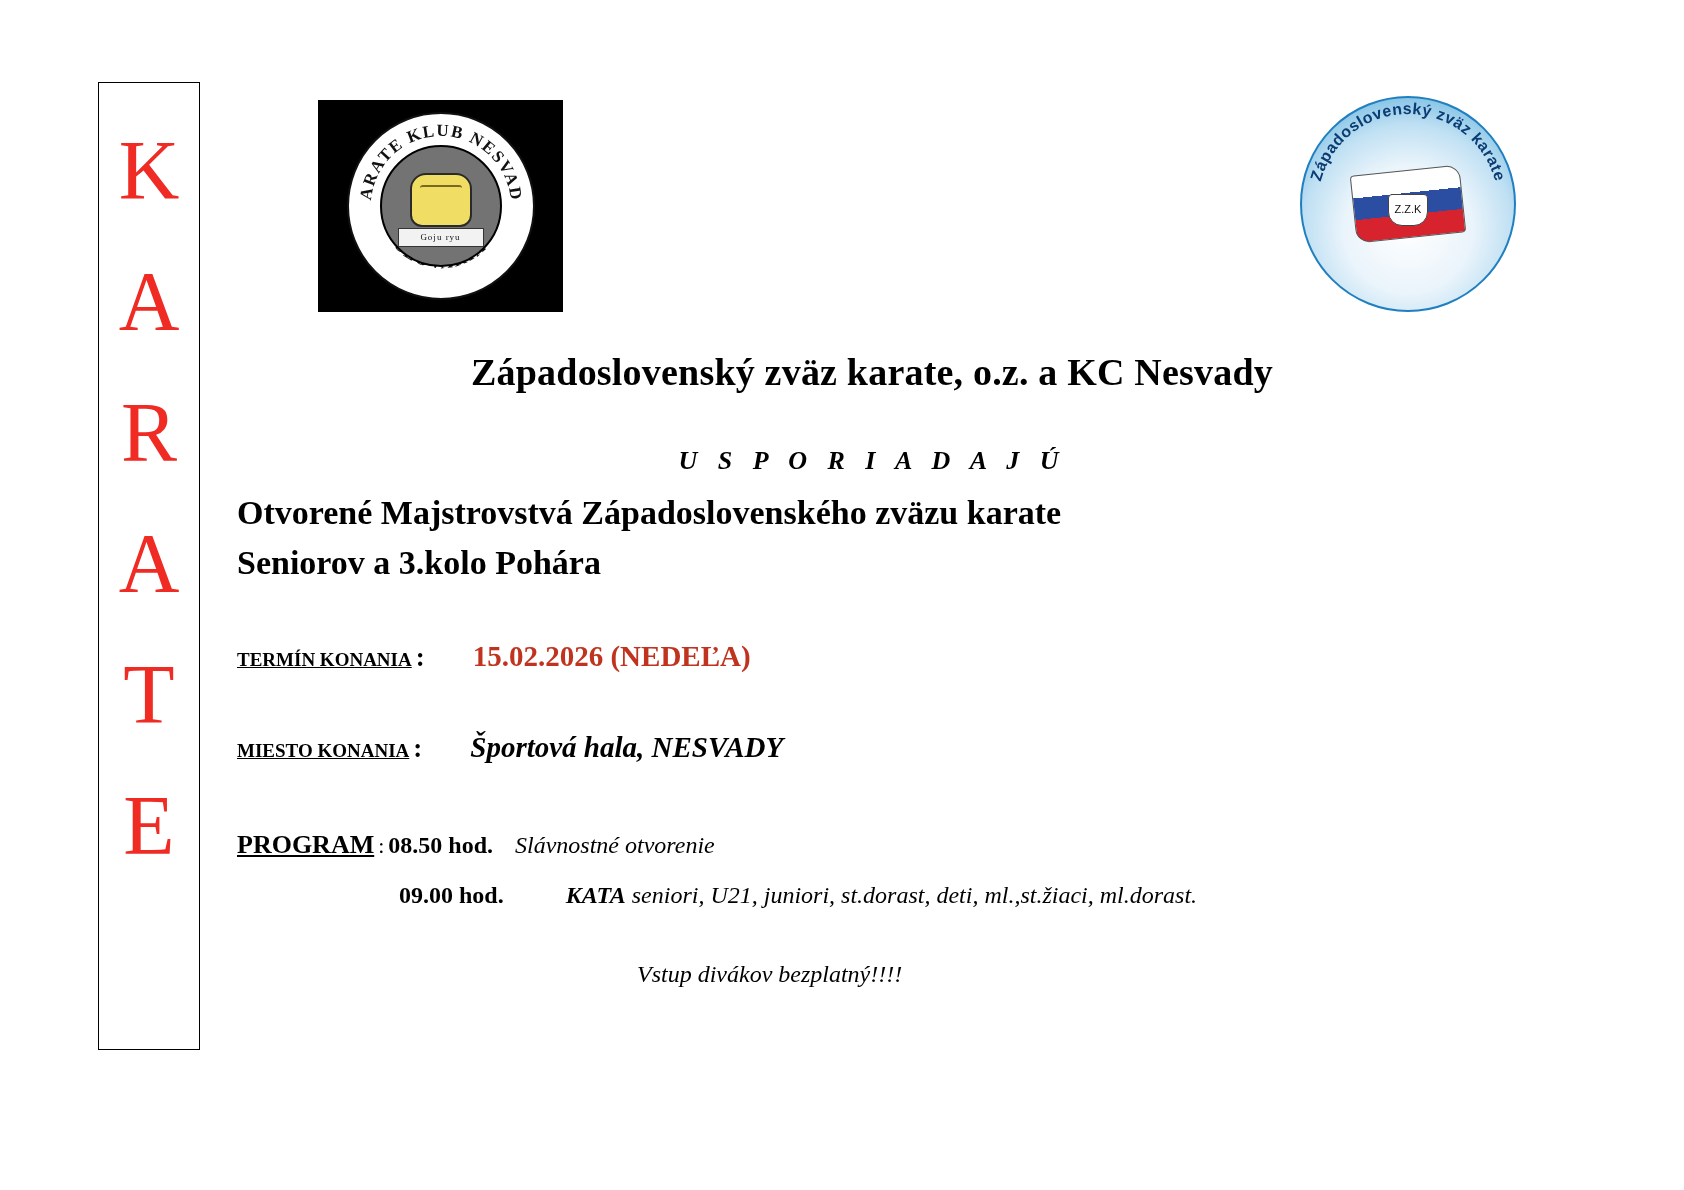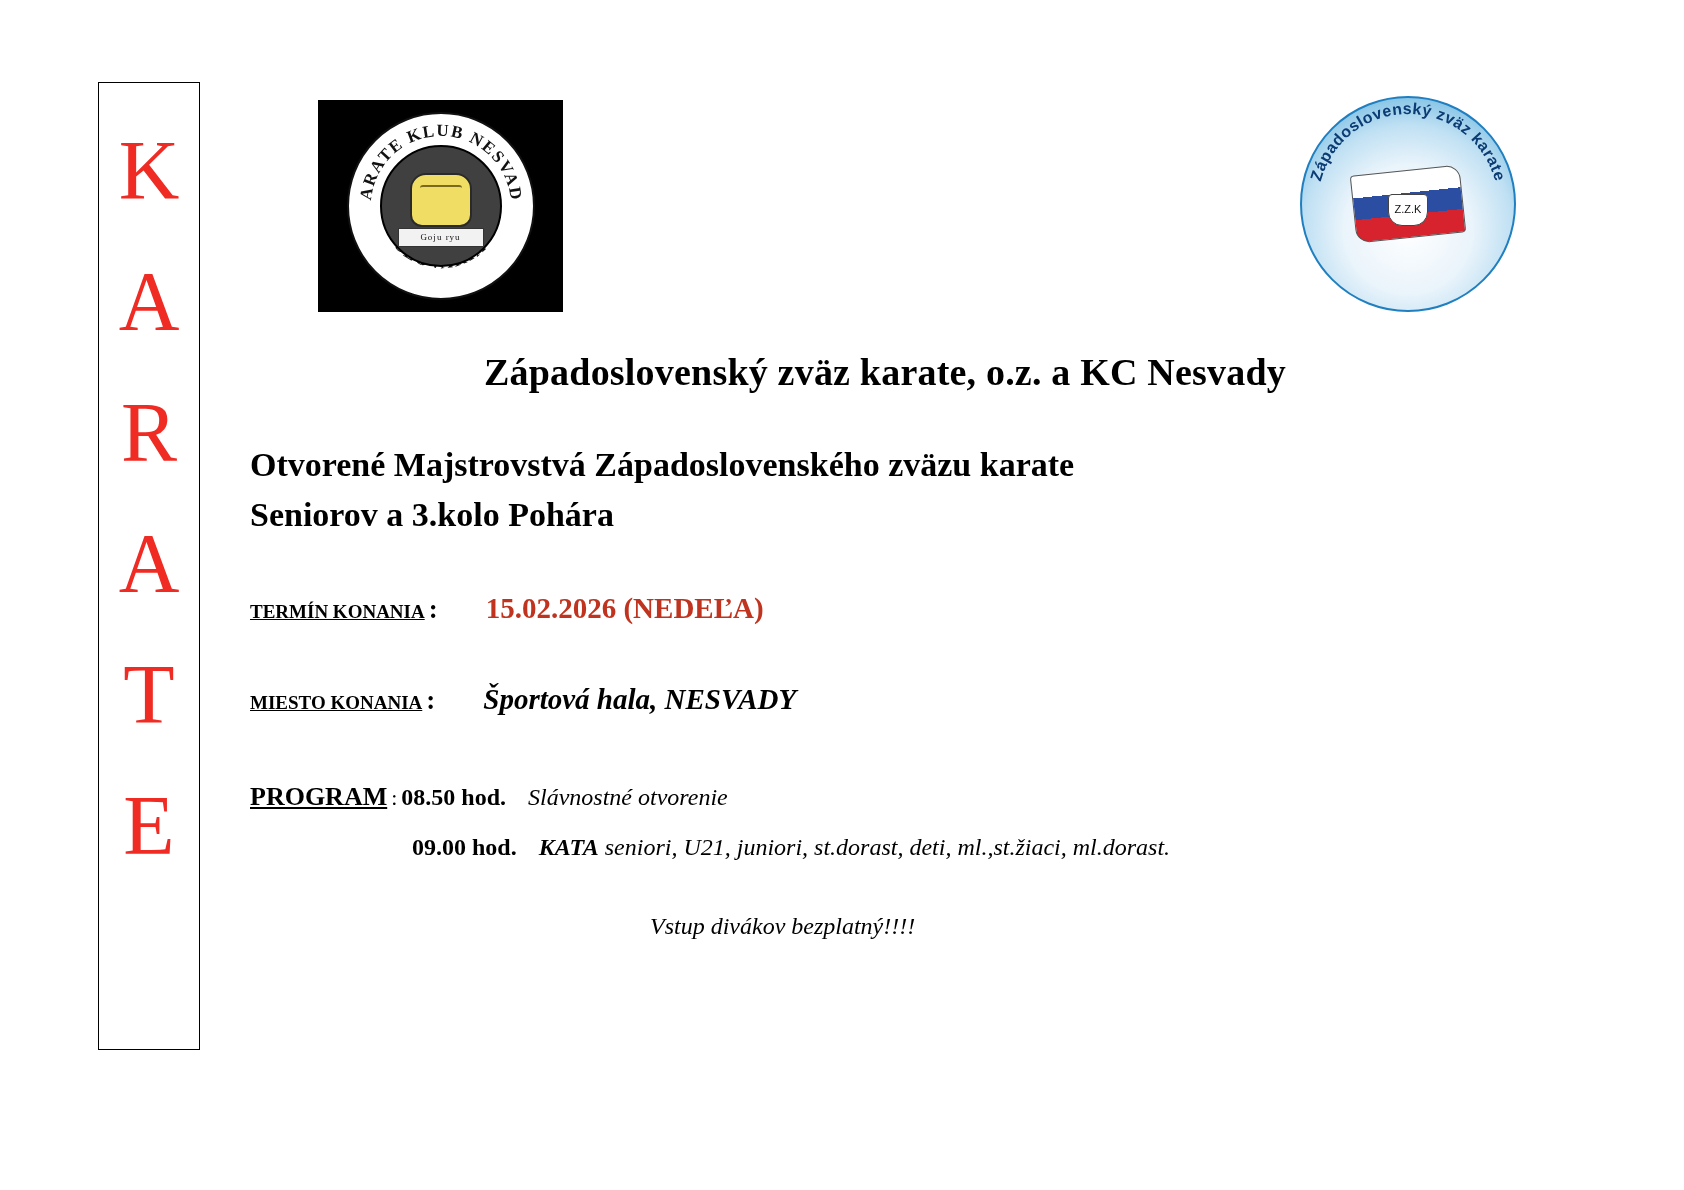--- a/index.html
+++ b/index.html
@@ -67,21 +67,21 @@
     inset: 0;
   }
   #club-logo .badge-inner {
     position: absolute;
     left: 50%;
     top: 50%;
     transform: translate(-50%, -50%);
     width: 118px;
     height: 118px;
     border-radius: 50%;
-    background: #404040;
+    background: #737373;
     border: 2px solid #000;
     display: flex;
     align-items: center;
     justify-content: center;
   }
   #club-logo .fist {
     width: 58px;
     height: 50px;
     border-radius: 16px 16px 12px 12px;
     background: #f0dd63;
@@ -153,21 +153,21 @@
     font-weight: normal;
     line-height: 28px;
     text-align: center;
     color: #111;
     font-family: "Liberation Sans", sans-serif;
   }
 
   
   #content {
     position: absolute;
-    left: 250px;
+    left: 237px;
     top: 350px;
     width: 1270px;
   }
   .org-line {
     text-align: center;
     font-size: 38px;
     font-weight: bold;
     letter-spacing: 0.2px;
     margin: 0 0 52px 0;
   }
@@ -254,20 +254,21 @@
   }
   .program-desc {
     display: inline-block;
     font-size: 24px;
     font-style: italic;
     vertical-align: baseline;
     padding-left: 22px;
   }
   .program-desc b {
     font-weight: bold;
+    margin-left: 40px;
   }
   .footer-note {
     margin-top: 52px;
     padding-left: 400px;
     font-size: 24px;
     font-style: italic;
   }
 </style>
 </head>
 <body>
@@ -312,20 +313,21 @@
     </text>
   </svg>
   <div class="flag"></div>
   <div class="crest">Z.Z.K</div>
 </div>
 
 <div id="content">
 
   <div class="org-line">Západoslovenský zväz karate, o.z.  a  KC Nesvady</div>
 
+  <div class="usporiadaju">U S P O R  I A D A J Ú</div>
 
   <div class="title-1">Otvorené Majstrovstvá Západoslovenského zväzu karate</div>
   <div class="title-2">Seniorov a 3.kolo Pohára</div>
 
   <div class="field-row">
     <span class="field-label">TERMÍN KONANIA</span>
     <span class="field-colon">:</span>
     <span class="field-value-date">15.02.2026 (NEDEĽA)</span>
   </div>
 

